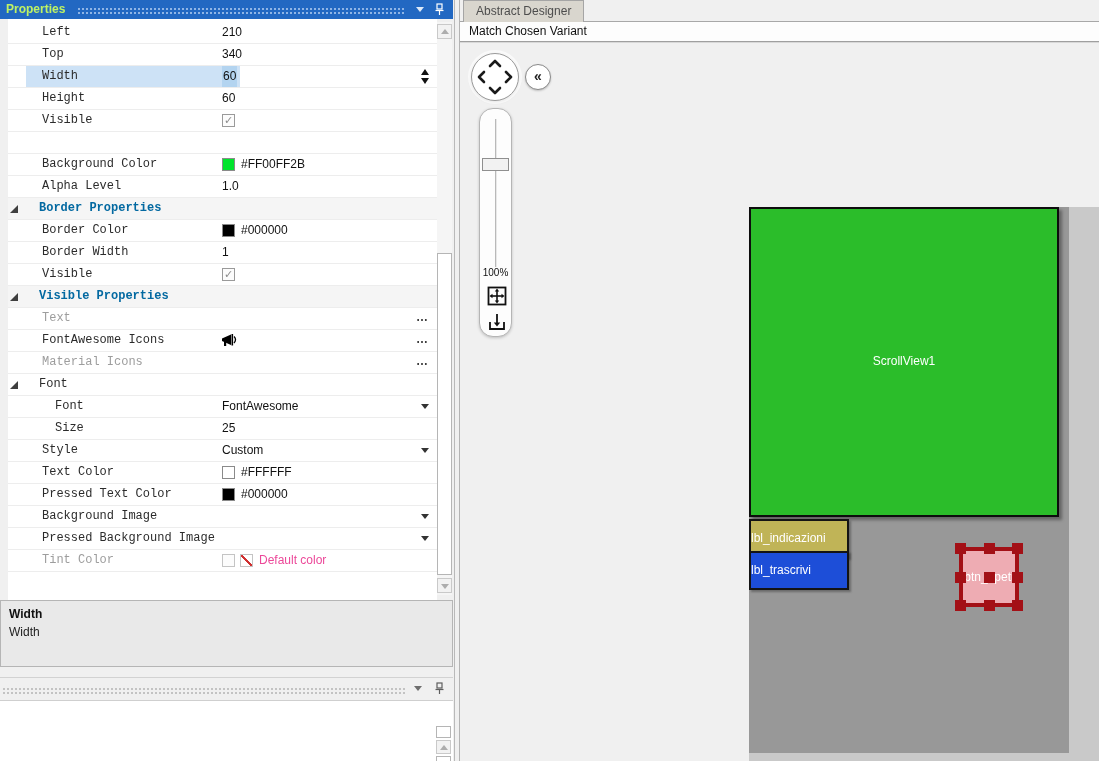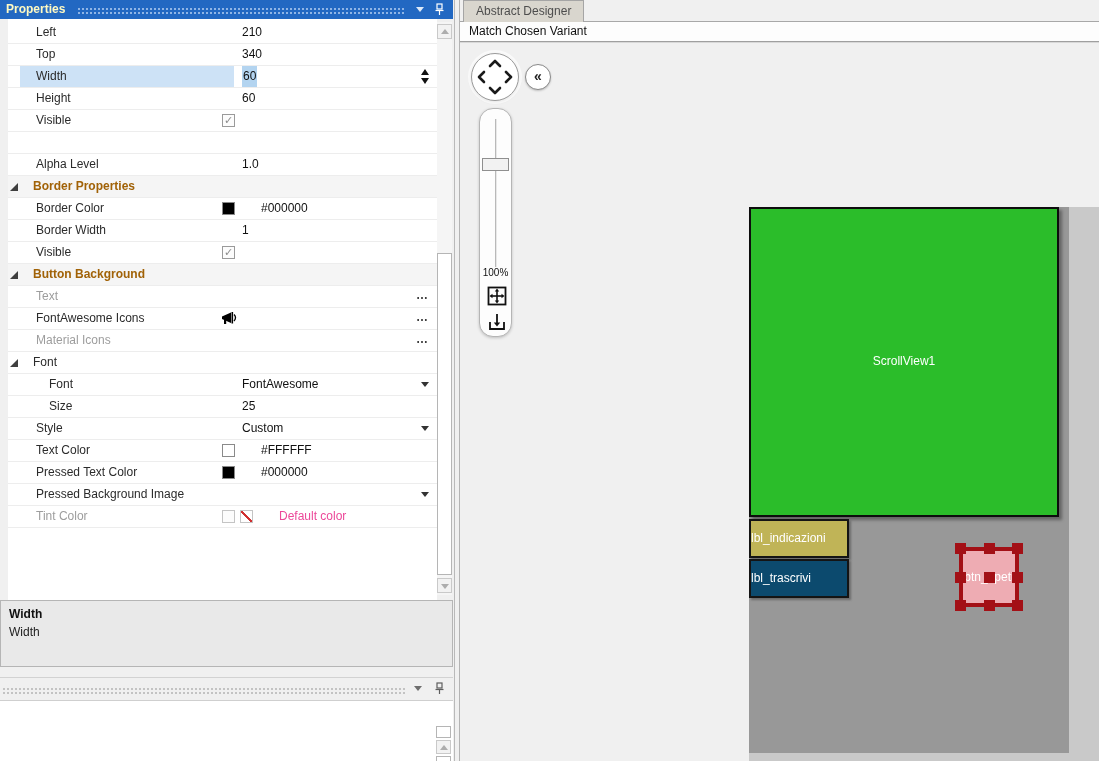--- a/index.html
+++ b/index.html
@@ -4,45 +4,45 @@
 <style>
   * { margin:0; padding:0; box-sizing:border-box; }
   html,body { width:1099px; height:761px; overflow:hidden; background:#f0f0f0;
               font-family:"Liberation Sans", sans-serif; font-size:12px; color:#1d1d1d; }
 
   
   .left-panel { position:absolute; left:0; top:0; width:455px; height:761px;
                 background:#f0f0f0; border-right:1px solid #b9b9b9; }
   .titlebar { position:absolute; left:0; top:0; right:1px; height:19px;
               background:#2268c2; display:flex; align-items:center; }
-  .titlebar .tb-text { color:#fef9c3; font-weight:bold; font-size:12px; padding:0 8px 1px 6px; white-space:nowrap;text-align:right; }
+  .titlebar .tb-text { color:#bef264; font-weight:bold; font-size:12px; padding:0 8px 1px 6px; white-space:nowrap;text-align:right; }
   .grip-blue { flex:1; height:7px; margin:1px 10px 0 4px;
                background-image:radial-gradient(#8fb5e6 0.9px, transparent 1.1px);
                background-size:4px 4px; }
   .tb-arrow { width:0; height:0; border-left:4px solid transparent; border-right:4px solid transparent;
               border-top:5px solid #dce9f8; margin-right:10px; }
   .tb-pin { margin-right:8px; display:flex; }
 
   
   .grid { position:absolute; left:8px; top:19px; width:429px; height:581px;
           background:#fff; padding-top:3px; }
   .prow { position:relative; height:22px; border-bottom:1px solid #ededed; background:#fff; }
   .prow.group { background:#f5f5f5; }
-  .plabel { position:absolute; left:12px; top:0; width:214px; height:21px;
-            line-height:21px; padding-left:16px; color:#2b2b2b; overflow:hidden; white-space:nowrap; }
+  .plabel { position:absolute; left:18px; top:0; width:214px; height:21px;
+            line-height:21px; padding-left:16px; color:#2b2b2b; overflow:hidden; white-space:nowrap;font-family:Liberation Mono, monospace; }
   .prow.group .plabel, .prow.subgroup .plabel { padding-left:13px; }
-  .prow.group .plabel { font-weight:bold; color:#a16207; }
+  .prow.group .plabel { font-weight:bold; color:#0369a1; }
   .plabel.ind1 { padding-left:29px; }
   .plabel.dim { color:#9d9d9d; }
   .plabel.sel { background:#cde2f6; }
   .tri { position:absolute; left:2px; top:7px; width:0; height:0;
          border-left:8px solid transparent; border-bottom:8px solid #3f3f3f; }
   .pval { position:absolute; left:214px; top:0; right:0; height:21px; line-height:21px;
           white-space:nowrap; display:flex; align-items:center; }
-  .pval .vtext { color:#111;margin-left:20px; }
+  .pval .vtext { color:#111; }
   .pval .vtext.dim { color:#ec4899; }
   .selhl { background:#b3d4f0; padding:0 1px; }
   .swatch { width:13px; height:13px; border:1px solid #8a8a8a; margin-right:6px; flex:0 0 auto; }
   .swatch.slash { background:linear-gradient(to top right, transparent 44%, #d03030 44%, #d03030 56%, transparent 56%), #fff;
                   border-color:#c4c4c4; }
   .cbx { width:13px; height:13px; border:1px solid #9a9a9a; background:#fcfcfc;
          color:#8c8c8c; font-size:11px; line-height:11px; text-align:center; flex:0 0 auto; }
   .cbx.dim { border-color:#c4c4c4; margin-right:5px; }
   .ellip { position:absolute; right:8px; top:0; height:21px; line-height:18px;
            color:#3c3c3c; font-weight:bold; letter-spacing:1px; cursor:pointer; }
@@ -124,21 +124,21 @@
   .device-screen { position:absolute; left:0; top:0; width:320px; height:546px; background:#989898; }
   .scrollview { position:absolute; left:0; top:0; width:310px; height:310px;
                 background:#2bbd2a; border:2px solid #0d0d0d;
                 box-shadow:3px 3px 3px rgba(0,0,0,.35); }
   .scrollview .sv-label { position:absolute; left:0; right:0; top:50%; margin-top:-8px;
                           text-align:center; color:#fff; font-size:12px; }
   .clabel { position:absolute; left:0; width:100px; height:39px; border:2px solid #141414;
             box-shadow:2px 2px 2px rgba(0,0,0,.3); color:#fff; 
             line-height:35px; font-size:12px; white-space:nowrap; }
   .clabel.l1 { top:312px; background:#c0b457; }
-  .clabel.l2 { top:352px; background:#0c4a6e; }
+  .clabel.l2 { top:344px; background:#1d4ed8; }
   .cbutton { position:absolute; left:210px; top:340px; width:60px; height:60px;
              background:#eeacb3; border:4px solid #a31016; }
   .cbutton .btn-label { position:absolute; left:50%; top:50%; transform:translate(-50%,-50%);
                         color:#fff; font-size:12px; white-space:nowrap; z-index:1; }
   .handle { position:absolute; width:11px; height:11px; background:#a31016; z-index:2; }
 </style>
 </head>
 <body>
 
 <div class="left-panel">
@@ -188,20 +188,27 @@
       <div class="prow">
         <span class="plabel">Visible</span>
         <span class="pval">
           <span class="cbx">✓</span>
         </span>
       </div>
       <div class="prow">
         <span class="pval"></span>
       </div>
       <div class="prow">
+        <span class="plabel">Background Color</span>
+        <span class="pval">
+          <span class="swatch" style="background: rgb(0, 228, 44);"></span>
+          <span class="vtext">#FF00FF2B</span>
+        </span>
+      </div>
+      <div class="prow">
         <span class="plabel">Alpha Level</span>
         <span class="pval">
           <span class="vtext">1.0</span>
         </span>
       </div>
       <div class="prow group">
         <span class="plabel">Border Properties</span>
         <span class="tri"></span>
         <span class="pval"></span>
       </div>
@@ -218,21 +225,21 @@
           <span class="vtext">1</span>
         </span>
       </div>
       <div class="prow">
         <span class="plabel">Visible</span>
         <span class="pval">
           <span class="cbx">✓</span>
         </span>
       </div>
       <div class="prow group">
-        <span class="plabel">Button Background</span>
+        <span class="plabel">Visible Properties</span>
         <span class="tri"></span>
         <span class="pval"></span>
       </div>
       <div class="prow">
         <span class="plabel dim">Text</span>
         <span class="pval"></span>
         <span class="ellip">…</span>
       </div>
       <div class="prow">
         <span class="plabel">FontAwesome Icons</span>
@@ -284,20 +291,25 @@
           <span class="swatch" style="background: rgb(255, 255, 255);"></span>
           <span class="vtext">#FFFFFF</span>
         </span>
       </div>
       <div class="prow">
         <span class="plabel">Pressed Text Color</span>
         <span class="pval">
           <span class="swatch" style="background: rgb(0, 0, 0);"></span>
           <span class="vtext">#000000</span>
         </span>
+      </div>
+      <div class="prow">
+        <span class="plabel">Background Image</span>
+        <span class="pval"></span>
+        <span class="ddarrow"></span>
       </div>
       <div class="prow">
         <span class="plabel">Pressed Background Image</span>
         <span class="pval"></span>
         <span class="ddarrow"></span>
       </div>
       <div class="prow">
         <span class="plabel dim">Tint Color</span>
         <span class="pval">
           <span class="cbx dim"></span>

